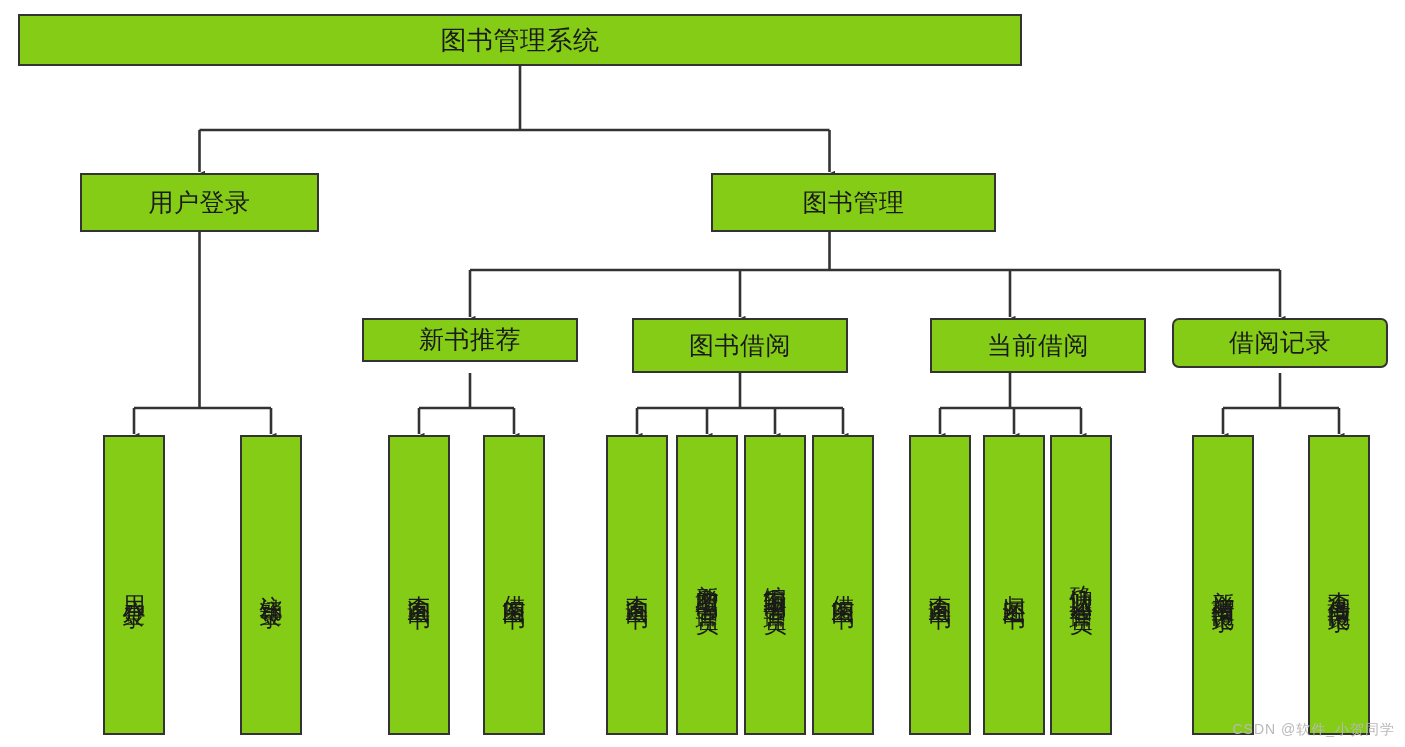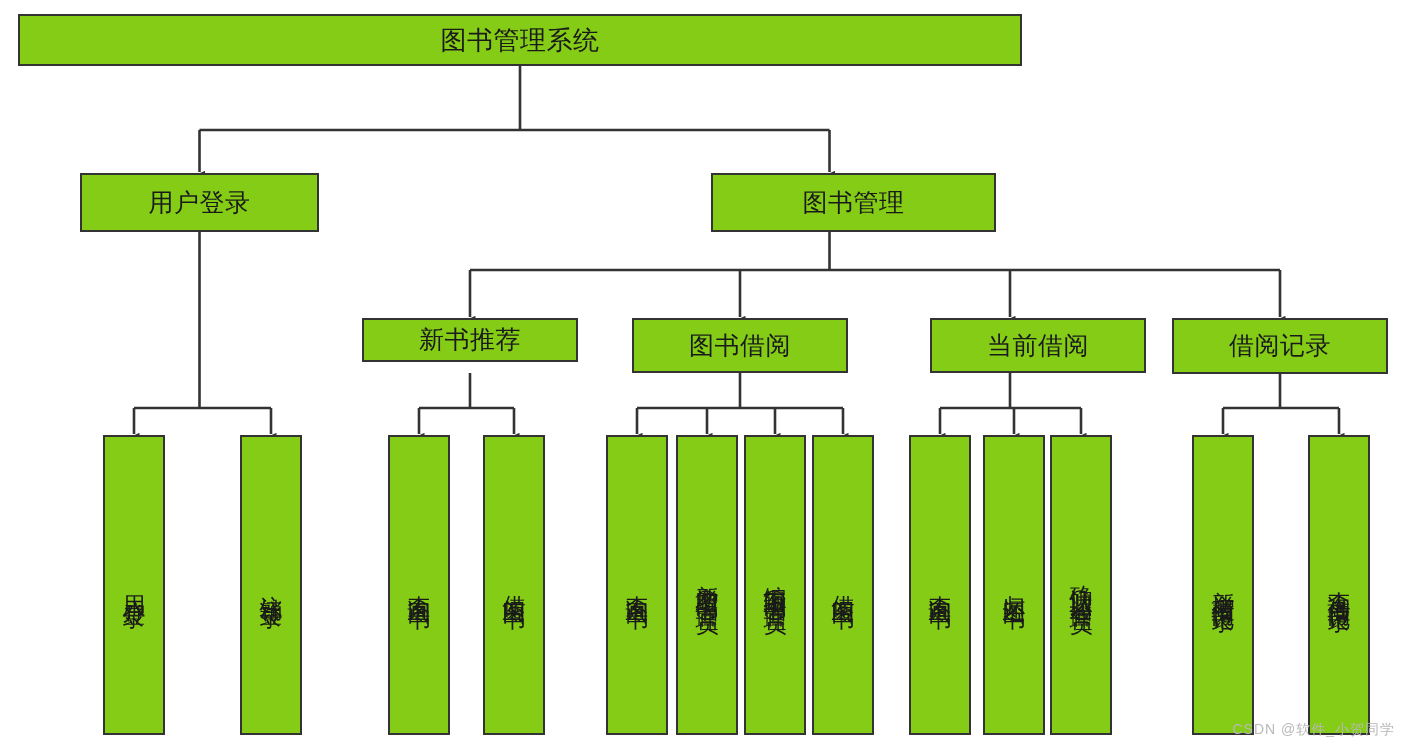--- a/index.html
+++ b/index.html
@@ -130,21 +130,21 @@
       </div>
       <div class="node horiz" style="left: 362px; top: 318px; width: 216px; height: 44px;">
         <span>新书推荐</span>
       </div>
       <div class="node horiz" style="left: 632px; top: 318px; width: 216px; height: 55px;">
         <span>图书借阅</span>
       </div>
       <div class="node horiz" style="left: 902px; top: 318px; width: 216px; height: 55px; margin-left: 28px;">
         <span>当前借阅</span>
       </div>
-      <div class="node horiz" style="left: 1172px; top: 318px; width: 216px; height: 56px;">
+      <div class="node horiz" style="left: 1172px; top: 318px; width: 216px; height: 50px; border-radius: 7px;">
         <span>借阅记录</span>
       </div>
       <div class="node leaf" style="left: 103px; top: 435px; width: 62px; height: 300px;">
         <span class="vtext">用户登录</span>
       </div>
       <div class="node leaf" style="left: 240px; top: 435px; width: 62px; height: 300px;">
         <span class="vtext">注销登录</span>
       </div>
       <div class="node leaf" style="left: 388px; top: 435px; width: 62px; height: 300px;">
         <span class="vtext">查询图书</span>

